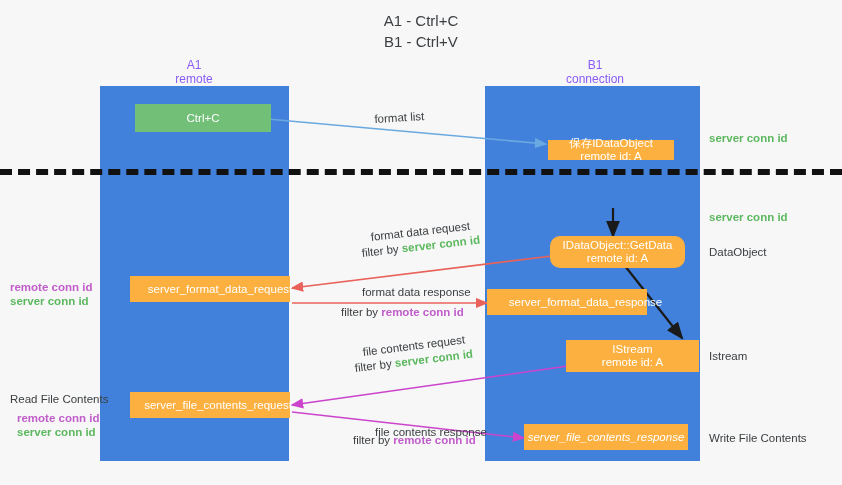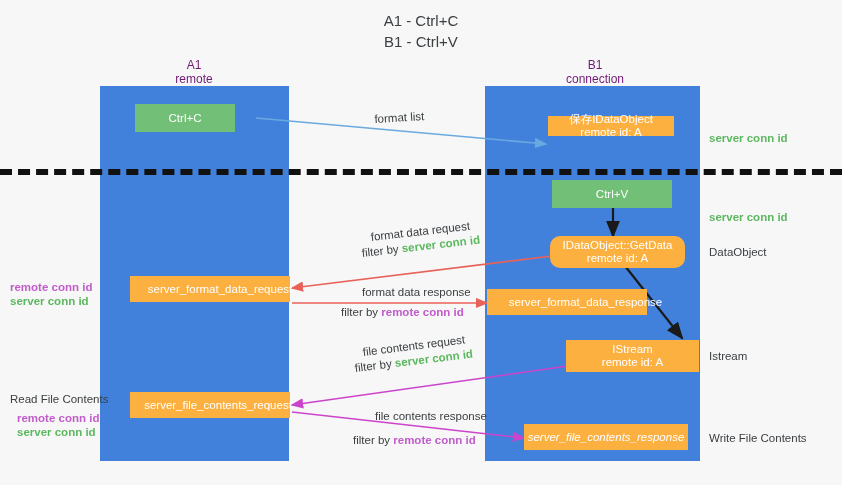--- a/index.html
+++ b/index.html
@@ -12,21 +12,21 @@
   }
   #stage{position:absolute;left:0;top:0;width:842px;height:485px;}
   svg.layer{position:absolute;left:0;top:0;width:842px;height:485px;pointer-events:none;}
 
   .title{
     position:absolute;left:0;top:10px;width:842px;text-align:center;
     font-size:15px;line-height:21px;color:#3c4043;white-space:pre-line;
   }
   .lane-head{
     position:absolute;text-align:center;font-size:12px;line-height:14px;
-    color:#701a75;white-space:pre-line;
+    color:#8b5cf6;white-space:pre-line;
   }
   .lane{
     position:absolute;background:#4281db;
   }
   .node{
     position:absolute;box-sizing:border-box;
     display:flex;align-items:center;justify-content:center;
     text-align:center;color:#ffffff;font-size:11.5px;line-height:13px;
     white-space:pre-line;
   }
@@ -89,26 +89,25 @@
 
     <line x1="625" y1="266" x2="682" y2="338" stroke="#1a1a1a" stroke-width="2.2" marker-end="url(#ah-blk)"></line>
 
     <line x1="568" y1="366" x2="292" y2="405" stroke="#cc44cc" stroke-width="1.6" marker-end="url(#ah-mag)"></line>
 
     <line x1="292" y1="412" x2="524" y2="438" stroke="#cc44cc" stroke-width="1.6" marker-end="url(#ah-mag)"></line>
   </svg>
 
   <div class="dashline"></div>
 
-  <div class="node green" style="left:135px;top:104px;width:100px;height:28px;">Ctrl+C</div>
+  <div class="node green" style="left:135px;top:104px;width:136px;height:28px;">Ctrl+C</div>
 
-  <div class="node orange" style="left:548px;top:116px;width:126px;height:20px;">保存IDataObject
+  <div class="node orange" style="left:548px;top:140px;width:126px;height:20px;">保存IDataObject
 remote id: A</div>
 
-  <div class="node green" style="left:552px;top:180px;width:120px;height:28px;">Ctrl+V</div>
 
   <div class="node orange" style="left:550px;top:236px;width:135px;height:32px;border-radius:10px;">IDataObject::GetData
 remote id: A</div>
 
   <div class="node orange" style="left:130px;top:276px;width:160px;height:26px;padding-left:20px;">server_format_data_request</div>
 
   <div class="node orange" style="left:487px;top:289px;width:160px;height:26px;padding-left:37px;">server_format_data_response</div>
 
   <div class="node orange" style="left:566px;top:340px;width:133px;height:32px;">IStream
 remote id: A</div>
@@ -127,21 +126,21 @@
   <div class="lbl" style="left:362px;top:285px;">format data response</div>
   <div class="lbl" style="left:341px;top:305px;">
     <span class="plain-b">filter by </span><span class="purple-t">remote conn id</span>
   </div>
 
   <div class="lbl rot" style="left:362px;top:345px;transform:rotate(-7deg);">file contents request</div>
   <div class="lbl rot" style="left:354px;top:361px;transform:rotate(-7deg);">
     <span class="plain-b">filter by </span><span class="green-t">server conn id</span>
   </div>
 
-  <div class="lbl" style="left:375px;top:409px;">file contents response</div>
+  <div class="lbl" style="left:375px;top:425px;">file contents response</div>
   <div class="lbl" style="left:353px;top:433px;">
     <span class="plain-b">filter by </span><span class="purple-t">remote conn id</span>
   </div>
 
   <div class="lbl green-t" style="left:709px;top:131px;">server conn id</div>
   <div class="lbl green-t" style="left:709px;top:210px;">server conn id</div>
   <div class="lbl" style="left:709px;top:245px;">DataObject</div>
   <div class="lbl" style="left:709px;top:349px;">Istream</div>
   <div class="lbl" style="left:709px;top:431px;">Write File Contents</div>
 

